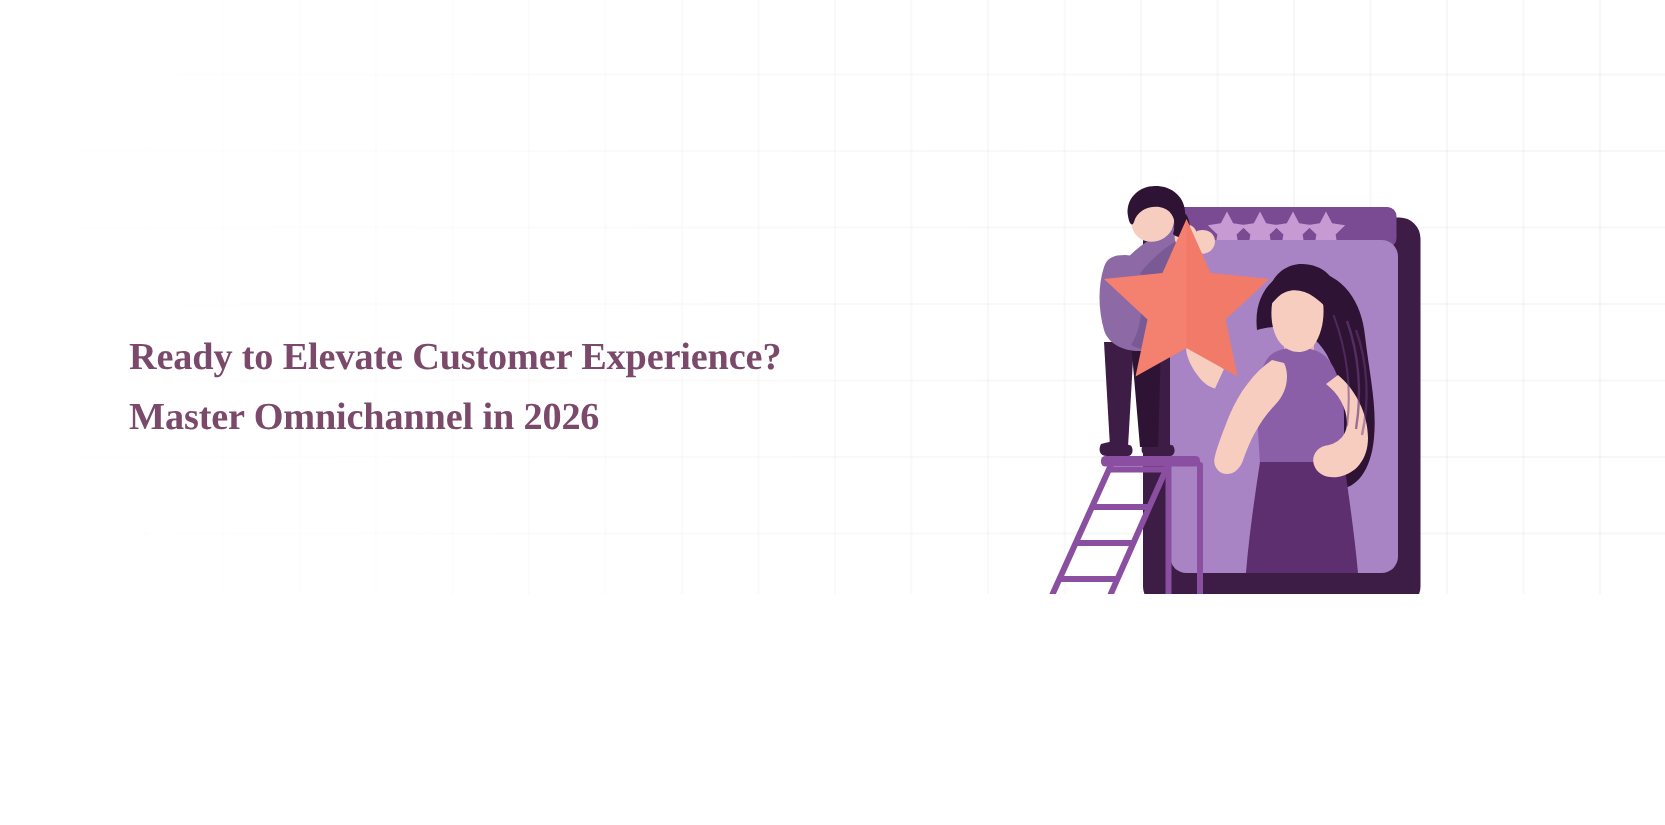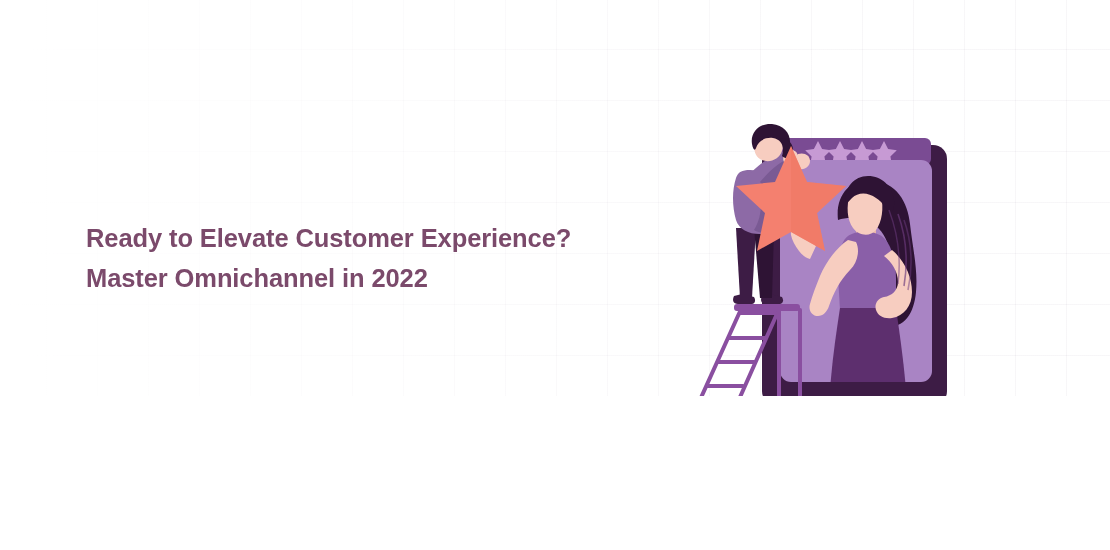--- a/index.html
+++ b/index.html
@@ -14,20 +14,21 @@
     background: #ffffff;
     font-family: "Liberation Sans", sans-serif;
   }
 
   #banner {
     position: relative;
     width: 1110px;
     height: 396px;
     background-color: #ffffff;
     overflow: hidden;
+    font-family: Liberation Serif, serif;
   }
 
   
   #grid-bg {
     position: absolute;
     inset: 0;
     background-image:
       linear-gradient(to right, rgba(120,100,130,0.055) 1px, transparent 1px),
       linear-gradient(to bottom, rgba(120,100,130,0.055) 1px, transparent 1px);
     background-size: 51px 51px;
@@ -70,21 +71,21 @@
 </head>
 <body>
 
 <div id="banner">
 
   <div id="grid-bg"></div>
   <div id="grid-fade-left"></div>
 
   <div id="headline">
     <div class="headline-line">Ready to Elevate Customer Experience?</div>
-    <div class="headline-line">Master Omnichannel in 2022</div>
+    <div class="headline-line">Master Omnichannel in 2026</div>
   </div>
 
   <div id="illustration">
     <svg width="320" height="330" viewBox="0 0 320 330" xmlns="http://www.w3.org/2000/svg">
 
       <g>
         <rect x="92" y="35" width="185" height="260" rx="14" ry="14" fill="#3d1c45"></rect>
       </g>
 
       <g>

